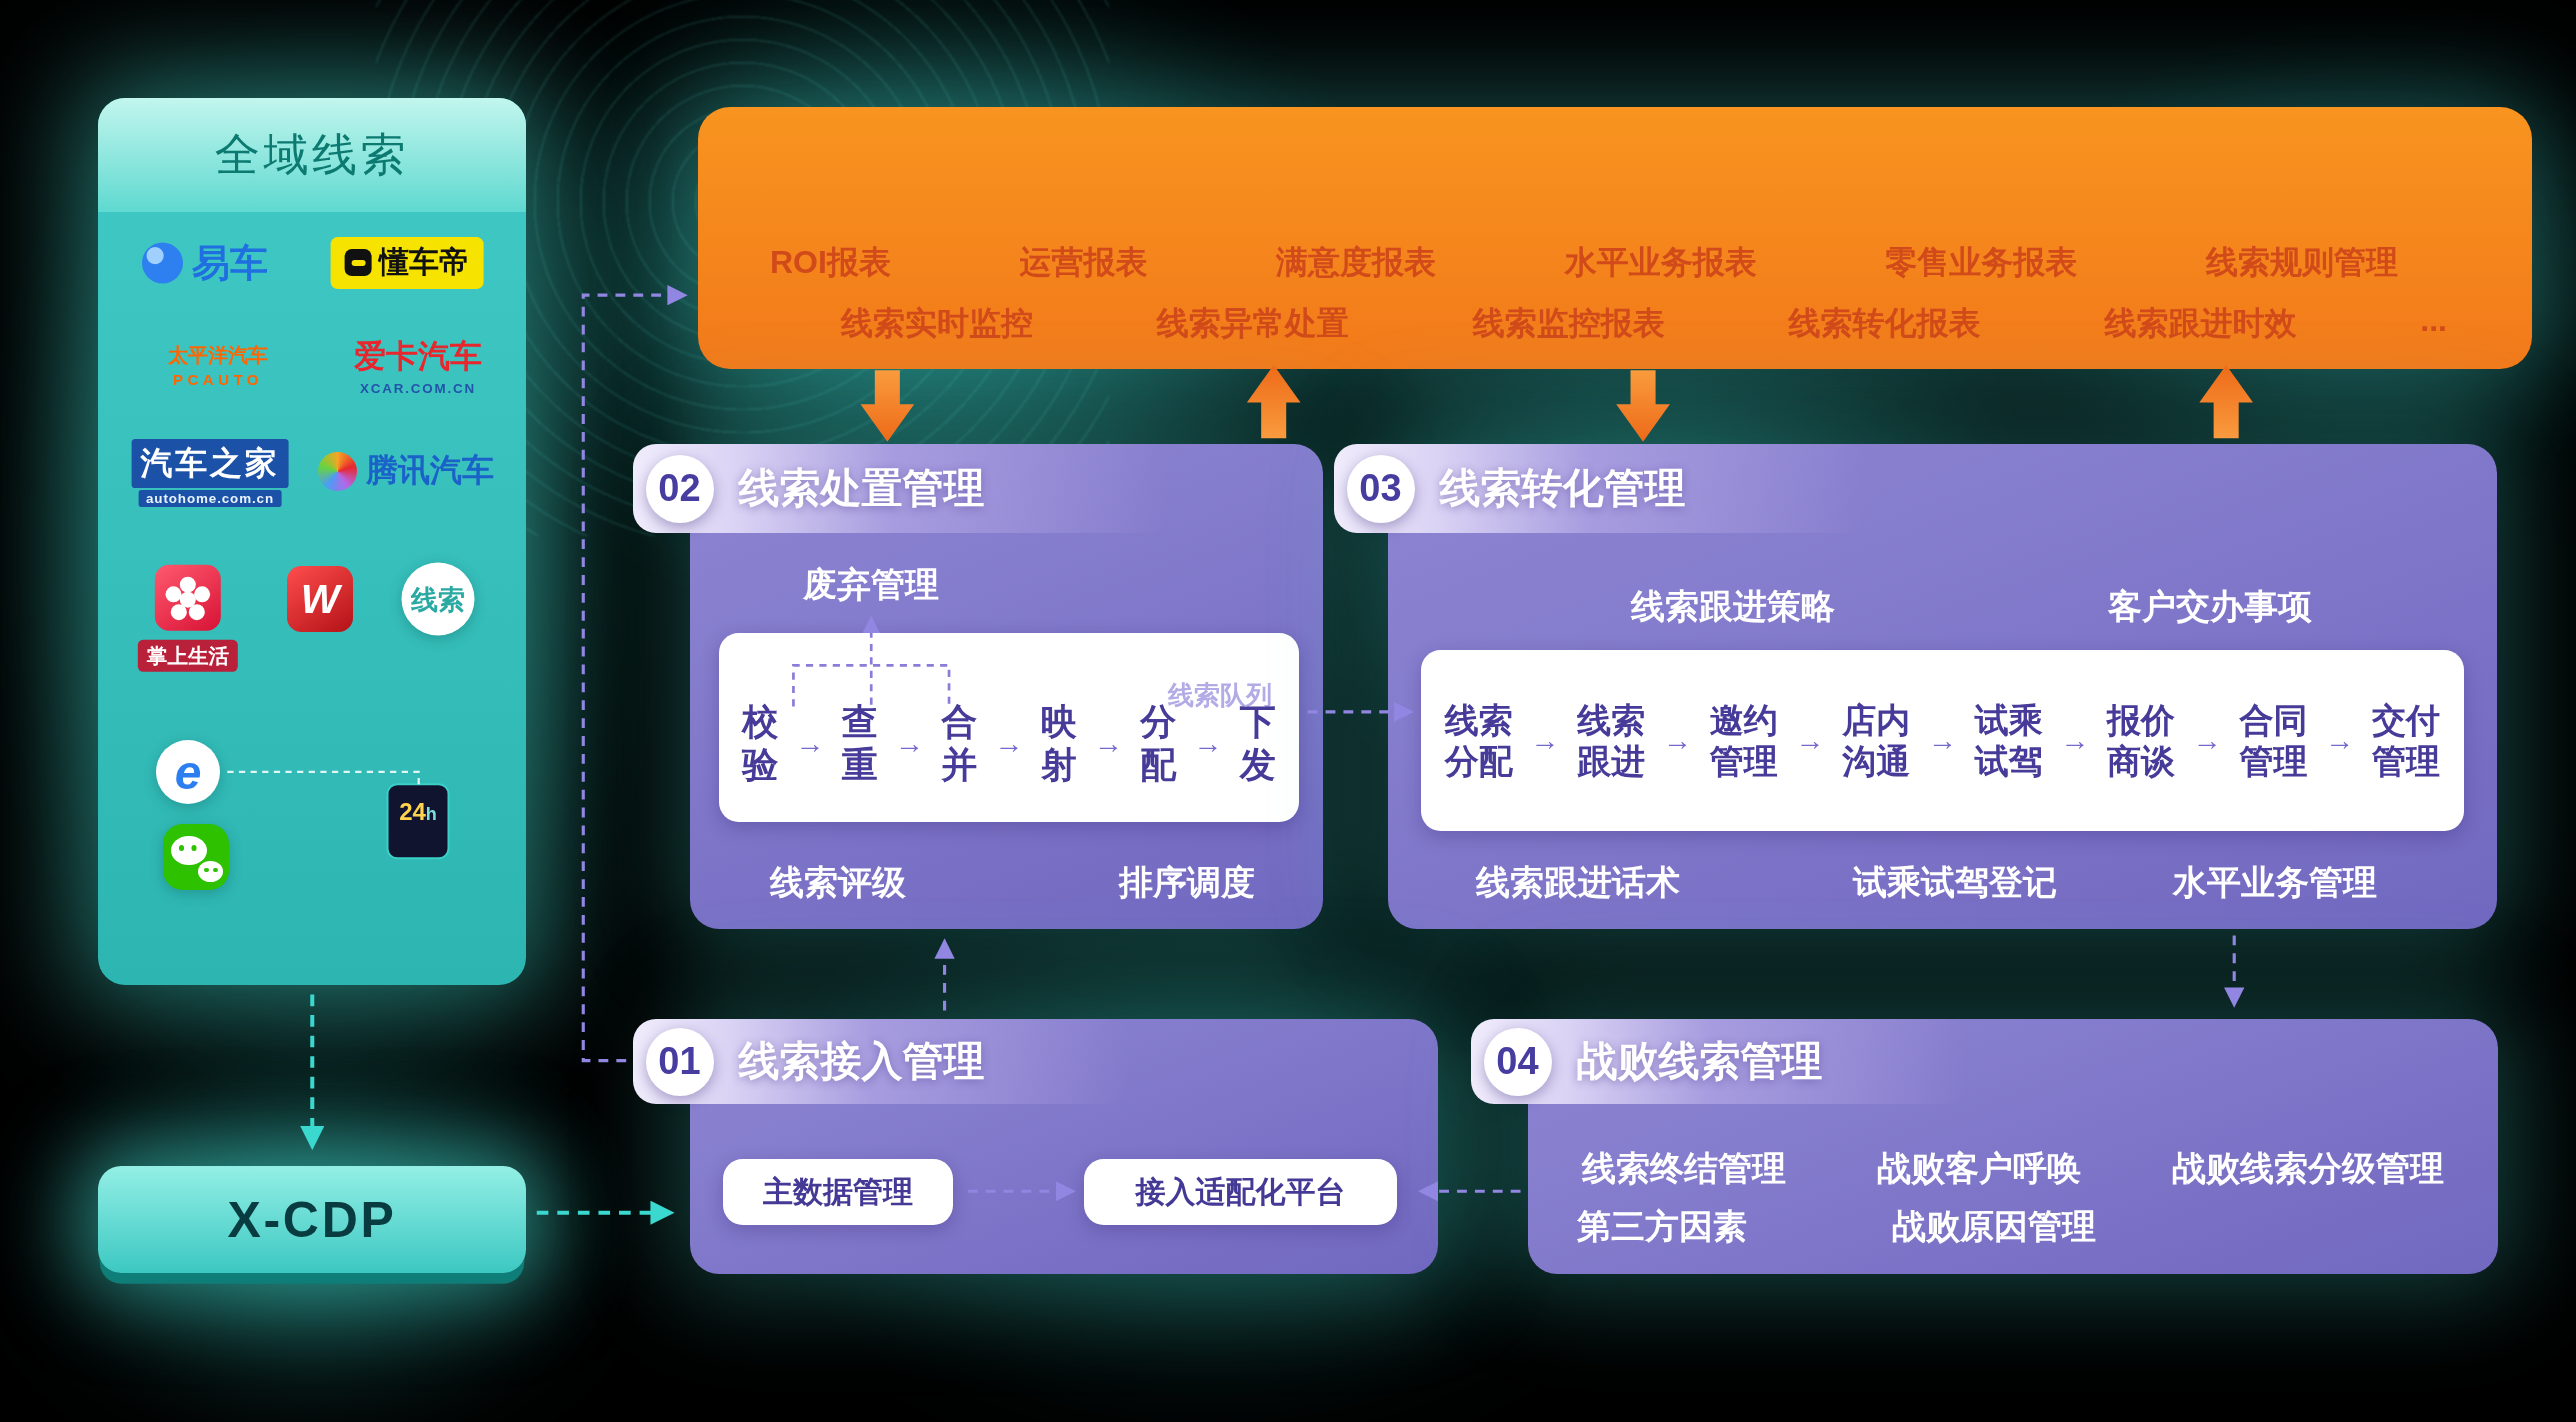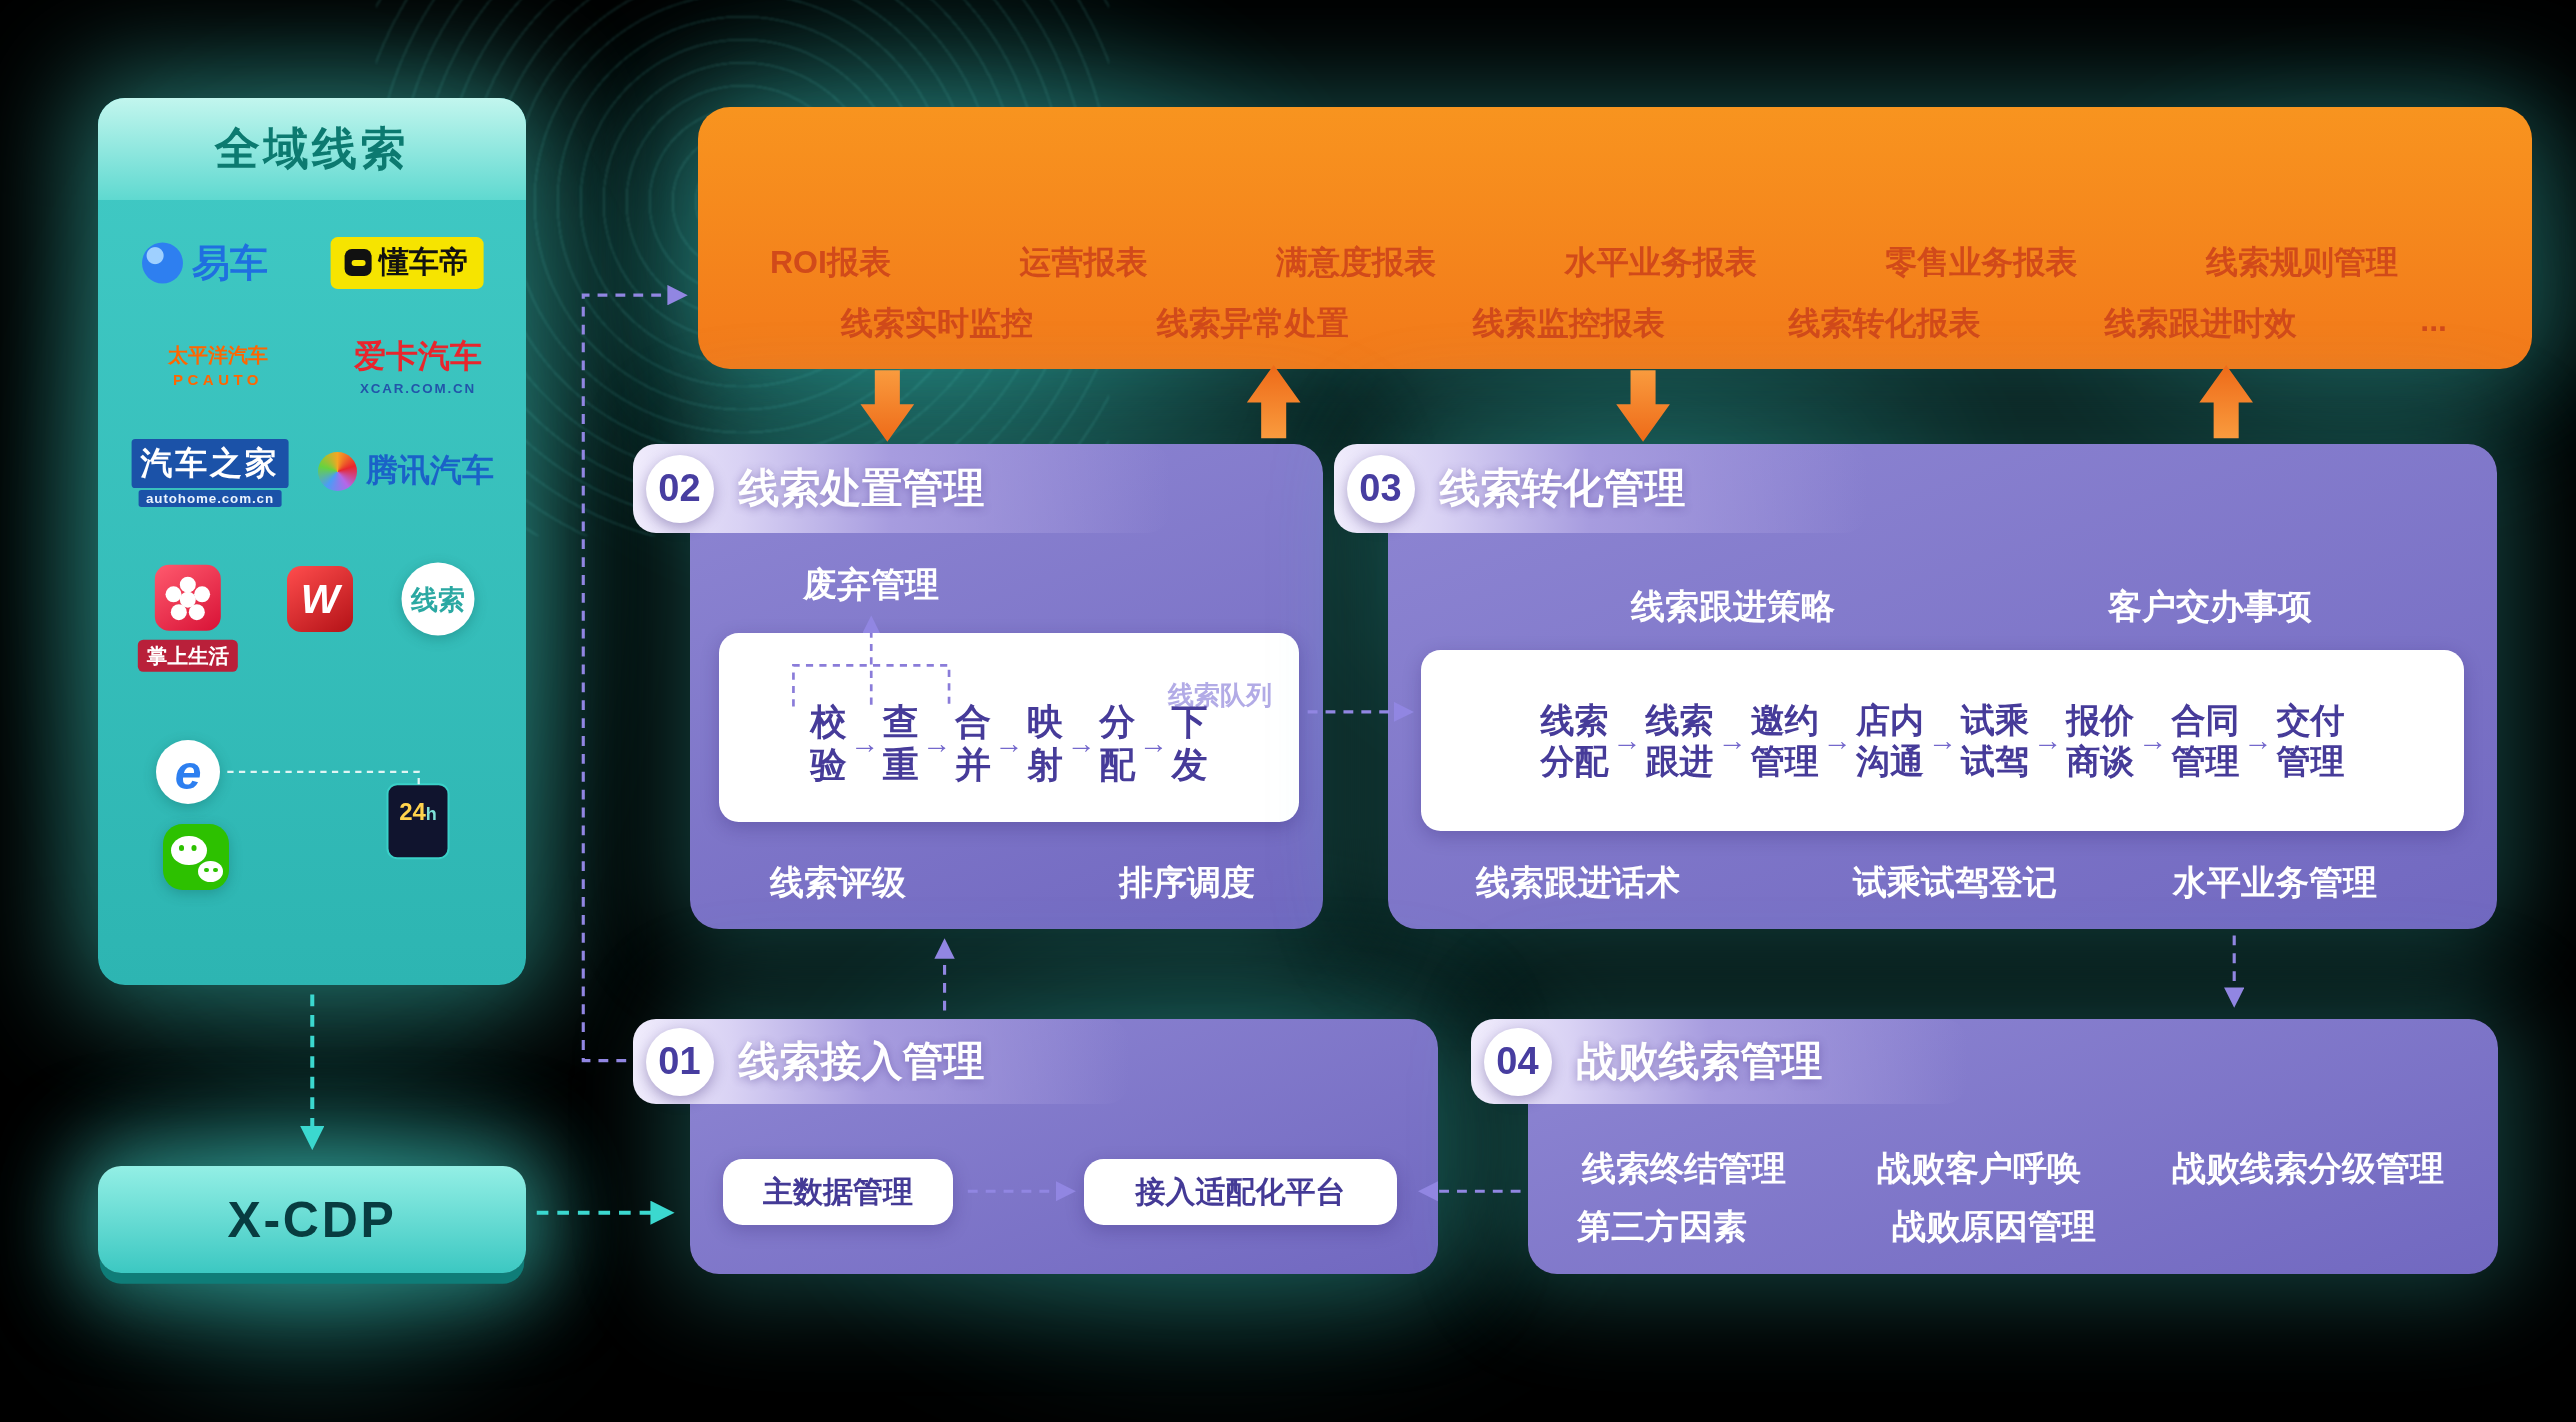--- a/index.html
+++ b/index.html
@@ -22,23 +22,23 @@
   .badge{position:absolute;display:flex;align-items:center;gap:25px;padding:0 39px 0 12.5px;height:89px;border-radius:23px;z-index:4;}
   .badge .num{flex:0 0 auto;width:68px;height:68px;border-radius:50%;background:#fff;display:flex;align-items:center;justify-content:center;
     font-size:38px;font-weight:700;color:#473da0;box-shadow:0 4.5px 14.3px rgba(45,25,110,.35);}
   .badge .bt{font-size:41px;font-weight:700;color:#fff;white-space:nowrap;text-shadow:0 1.8px 9px rgba(70,50,140,.45);}
   .badge-purple{background:linear-gradient(90deg,#f0ecfc 0%,#d9d2f4 20%,#a79cdf 48%,rgba(122,114,199,0) 100%);}
   .badge-orange{background:linear-gradient(90deg,#fdf0e8 0%,#f8d4b6 20%,#f7a55e 48%,rgba(246,134,31,0) 100%);}
 
   
   #source{left:98px;top:98px;width:428px;height:887px;background:linear-gradient(180deg,#41cac5,#2db5b2);
     border-radius:27px;box-shadow:0 0 107px 25px rgba(70,228,216,.45);}
-  #source .hdr{position:absolute;top:0;left:0;right:0;height:102px;border-radius:27px 27px 0 0;
+  #source .hdr{position:absolute;top:0;left:0;right:0;height:114px;border-radius:27px 27px 0 0;
     background:linear-gradient(180deg,#c2f6ee,#5fd9d0);display:flex;align-items:center;justify-content:center;
-    font-size:45px;font-weight:700;color:#0c7a70;letter-spacing:3.6px;}
+    font-size:45px;font-weight:400;color:#0c7a70;letter-spacing:3.6px;}
   .lg{position:absolute;transform:translate(-50%,-50%);display:flex;align-items:center;gap:9px;white-space:nowrap;}
   .lg.col{flex-direction:column;gap:1.8px;}
   .yiche-txt{font-size:38px;font-weight:700;color:#1f6fe0;}
   .yiche-ic{width:41px;height:41px;border-radius:50%;background:radial-gradient(circle at 32% 32%,#9fd0ff 0 8px,#2e7ff0 9px 100%);}
   .dcd{background:#f6e400;border-radius:7.2px;padding:5.4px 14.3px;display:flex;align-items:center;gap:7.2px;}
   .dcd-ic{width:27px;height:27px;border-radius:7.2px;background:#111;position:relative;}
   .dcd-ic::after{content:"";position:absolute;left:6.3px;top:10.7px;width:14.3px;height:6.3px;border-radius:3.6px;background:#f6e400;}
   .dcd-txt{font-size:30px;font-weight:700;color:#111;}
   .pca-t{font-size:20px;font-weight:700;color:#ff6600;}
   .pca-s{font-size:15px;font-weight:700;color:#ff6600;letter-spacing:4.5px;}
@@ -86,21 +86,21 @@
   #panel02{left:690px;top:444px;width:633px;height:485px;}
   #panel03{left:1388px;top:444px;width:1109px;height:485px;}
   #panel01{left:690px;top:1019px;width:748px;height:255px;}
   #panel04{left:1528px;top:1019px;width:970px;height:255px;}
   .plabel{position:absolute;font-size:34px;font-weight:700;color:#fff;white-space:nowrap;}
   .center{transform:translateX(-50%);}
   .whitebox{position:absolute;background:#fff;border-radius:19.7px;box-shadow:0 5.4px 18px rgba(40,25,100,.25);}
   #p02box{left:29px;top:189px;width:580px;height:189px;}
   #p03box{left:33px;top:206px;width:1043px;height:181px;}
   .queue{position:absolute;right:27px;top:12.5px;font-size:26px;font-weight:700;color:#b2abe6;margin-top:32px;}
-  .steps{position:absolute;left:19.7px;right:19.7px;top:0;bottom:0;display:flex;align-items:center;justify-content:center;}
+  .steps{position:absolute;left:19.7px;right:19.7px;top:0;bottom:0;display:flex;align-items:center;justify-content:space-between;}
   #p02box .steps{top:32px;}
   .st{font-weight:700;color:#463b99;text-align:center;word-break:break-all;line-height:1.18;}
   .v1{font-size:36px;width:1.2em;}
   .v2{font-size:34px;width:2.24em;}
   .sarr{font-size:29px;color:#7468cc;font-weight:400;}
   .ibox{display:flex;align-items:center;justify-content:center;font-size:30px;font-weight:700;color:#443a96;white-space:nowrap;}
   #p01b1{left:33px;top:140px;width:230px;height:66px;}
   #p01b2{left:394px;top:140px;width:313px;height:66px;}
 </style>
 </head>

